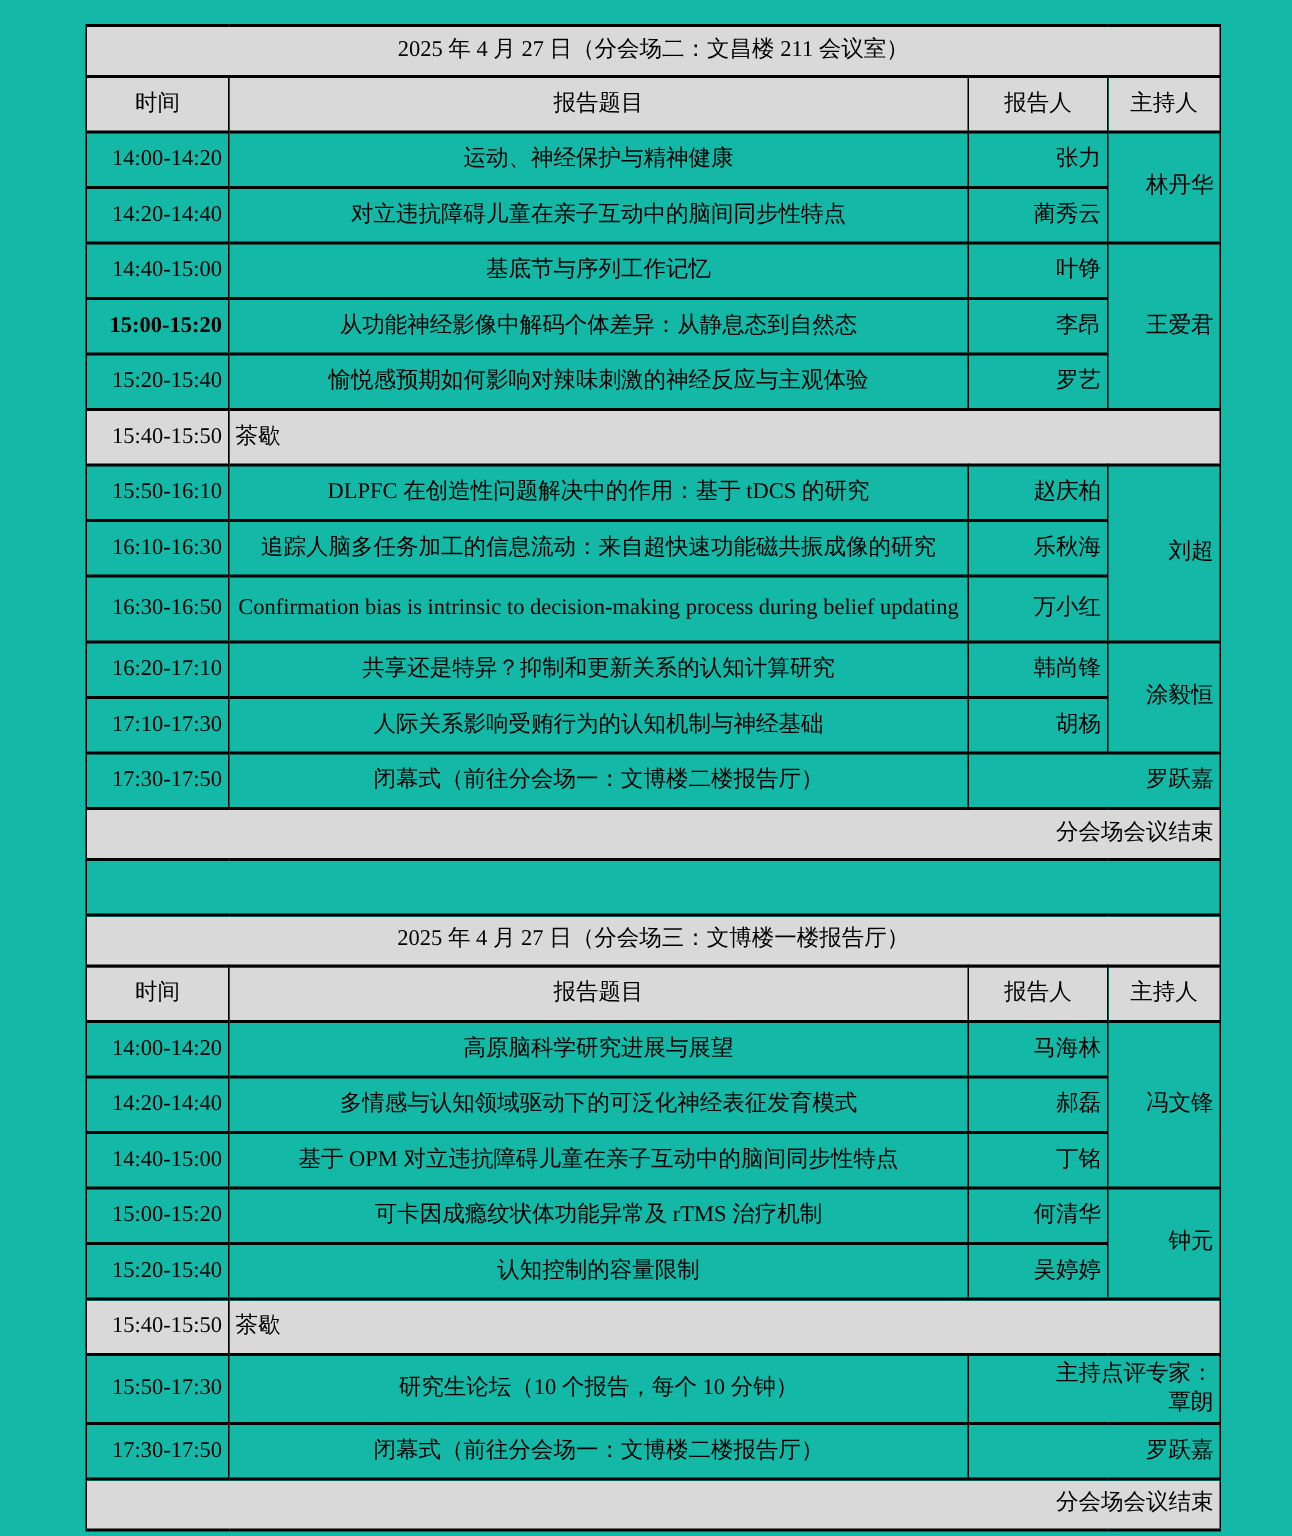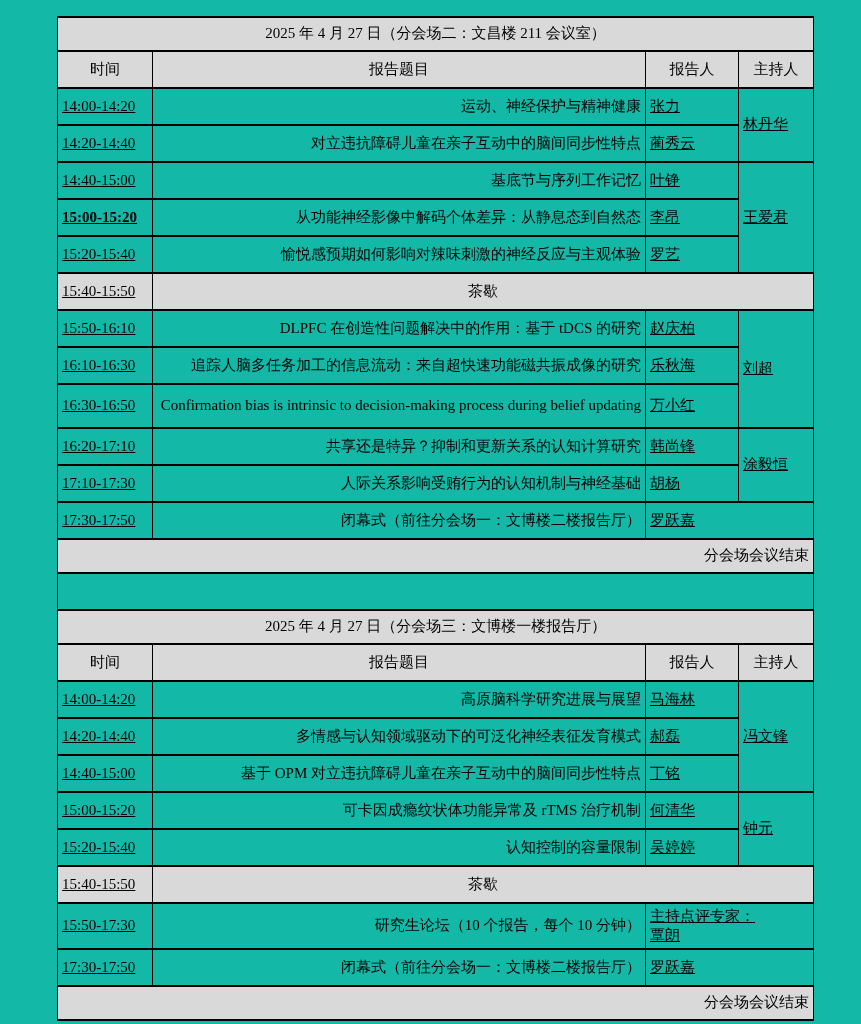--- a/index.html
+++ b/index.html
@@ -36,38 +36,37 @@
   }
   .shaded { background: #d9d9d9; }
   .title-cell {
     text-align: center;
     font-size: 15px;
   }
   tr.head-row td {
     text-align: center;
   }
   td.time, td.speaker, td.host, td.merged-person {
-    text-align: left;
-    text-decoration: underline;
+    text-align: right;
   }
   td.topic {
-    text-align: right;
+    text-align: center;
     padding-left: 9px;
     padding-right: 6px;
   }
   td.topic-en {
     font-size: 13.5px;
     line-height: 1.35;
     font-family: Liberation Serif, serif;
   }
   td.time-bold {
     font-weight: bold;
   }
   td.break-label {
-    text-align: center;
+    text-align: left;
   }
   td.end-cell {
     text-align: right;
   }
   tr.r       { height: 37px; }
   tr.r-title { height: 34px; }
   tr.r-head  { height: 37px; border-radius: 14px; }
   tr.r-en    { height: 44px; }
   tr.r-forum { height: 46px; }
   tr.r-end   { height: 34px; }

